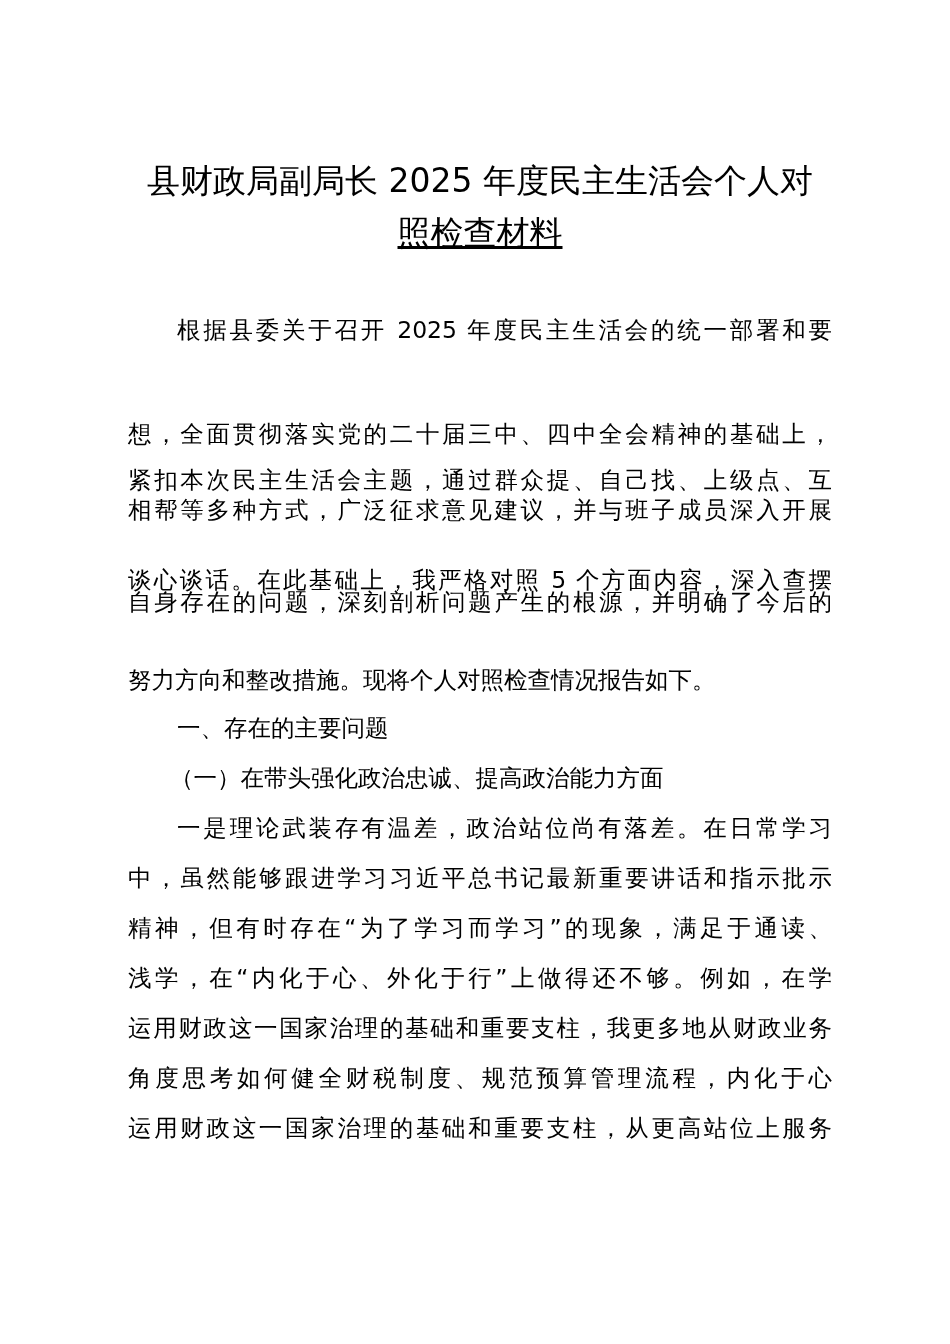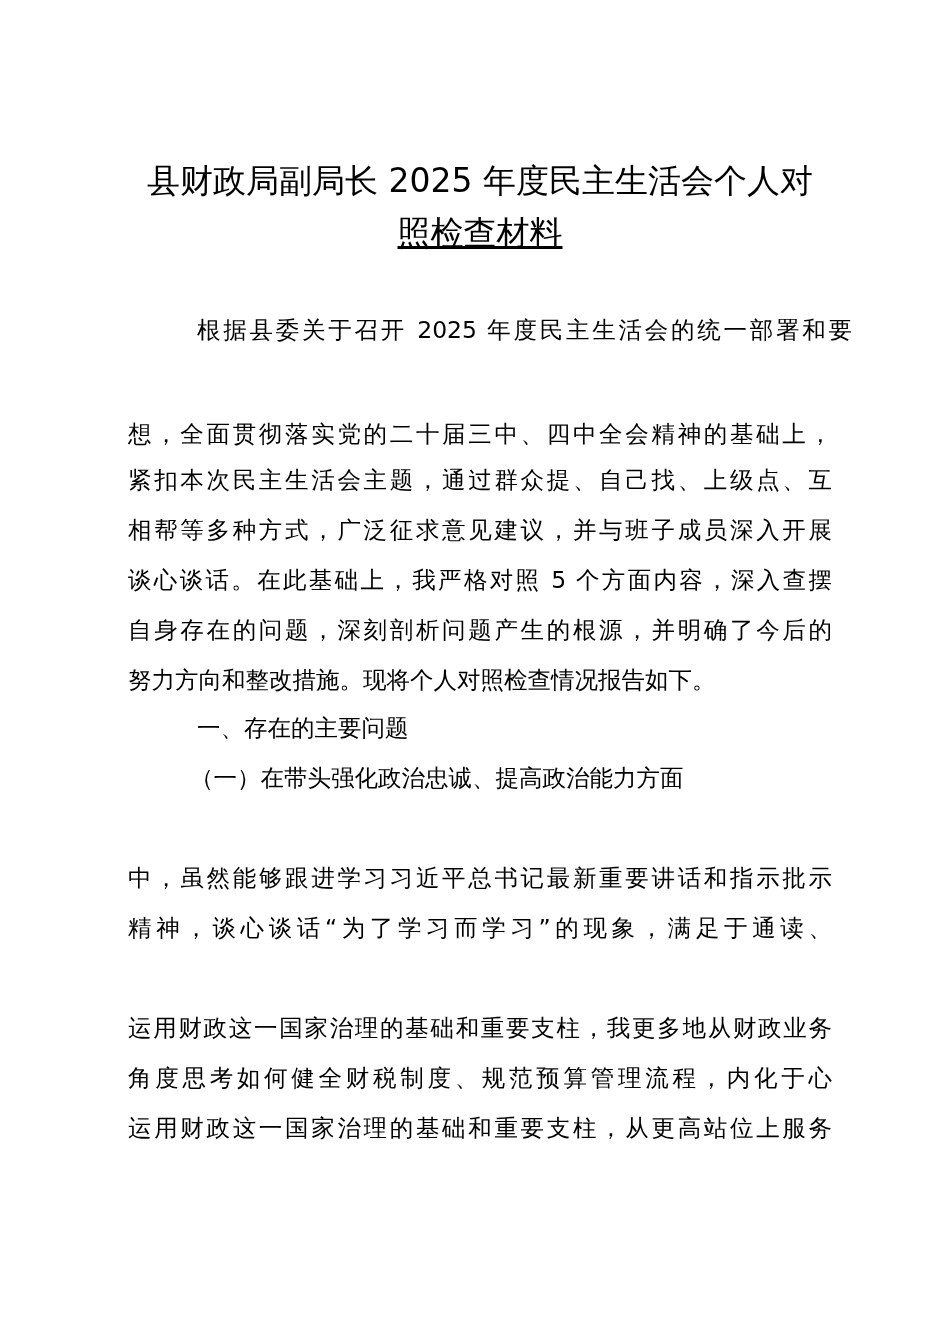--- a/index.html
+++ b/index.html
@@ -37,41 +37,43 @@
     .line {
       position: absolute;
       left: 128px;
       width: 704px;
       font-size: 23.5px;
       line-height: 32px;
       white-space: nowrap;
       text-align: justify;
       text-align-last: justify;
     }
-    .line.indent { left: 177px; width: 655px; margin-left: 20px; }
+    .line.indent { left: 177px; width: 655px; }
     .line.last { text-align-last: left; }
   </style>
 </head>
 <body>
 
 <div class="page">
 
   <div class="title l1">县财政局副局长 2025 年度民主生活会个人对</div>
   <div class="title l2">照检查材料</div>
 
   <div class="line indent" style="top:314px">根据县委关于召开 2025 年度民主生活会的统一部署和要</div>
   <div class="line" style="top:418px">想，全面贯彻落实党的二十届三中、四中全会精神的基础上，</div>
   <div class="line" style="top:464px">紧扣本次民主生活会主题，通过群众提、自己找、上级点、互</div>
-  <div class="line" style="top:514px">相帮等多种方式，广泛征求意见建议，并与班子成员深入开展</div>
+  <div class="line" style="top:494px">相帮等多种方式，广泛征求意见建议，并与班子成员深入开展</div>
   <div class="line" style="top:564px">谈心谈话。在此基础上，我严格对照 5 个方面内容，深入查摆</div>
-  <div class="line" style="top:614px">自身存在的问题，深刻剖析问题产生的根源，并明确了今后的</div>
+  <div class="line" style="top:586px">自身存在的问题，深刻剖析问题产生的根源，并明确了今后的</div>
   <div class="line last" style="top:664px">努力方向和整改措施。现将个人对照检查情况报告如下。</div>
 
   <div class="line indent last" style="top:712px">一、存在的主要问题</div>
   <div class="line indent last" style="top:762px; left:170px;">（一）在带头强化政治忠诚、提高政治能力方面</div>
 
+  <div class="line indent" style="top:812px">一是理论武装存有温差，政治站位尚有落差。在日常学习</div>
   <div class="line" style="top:862px">中，虽然能够跟进学习习近平总书记最新重要讲话和指示批示</div>
-  <div class="line" style="top:912px">精神，谈心谈话“为了学习而学习”的现象，满足于通读、</div>
+  <div class="line" style="top:912px">精神，但有时存在“为了学习而学习”的现象，满足于通读、</div>
+  <div class="line" style="top:962px">浅学，在“内化于心、外化于行”上做得还不够。例如，在学</div>
   <div class="line" style="top:1012px">运用财政这一国家治理的基础和重要支柱，我更多地从财政业务</div>
   <div class="line" style="top:1062px">角度思考如何健全财税制度、规范预算管理流程，内化于心</div>
   <div class="line" style="top:1112px">运用财政这一国家治理的基础和重要支柱，从更高站位上服务</div>
 
 </div>
 
 </body></html>

